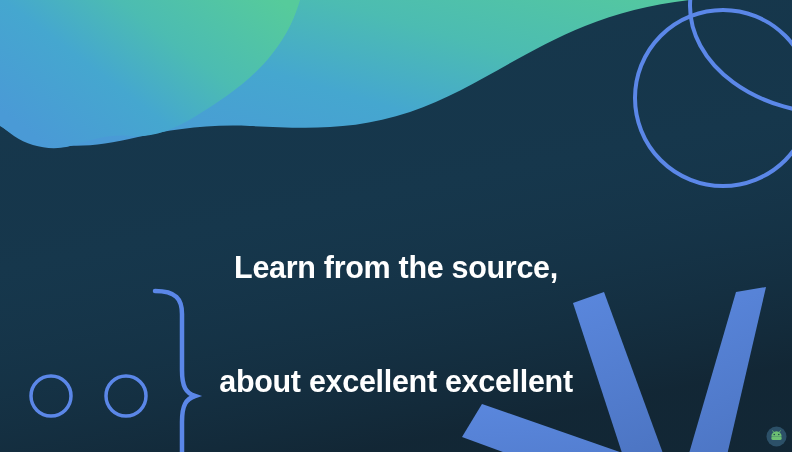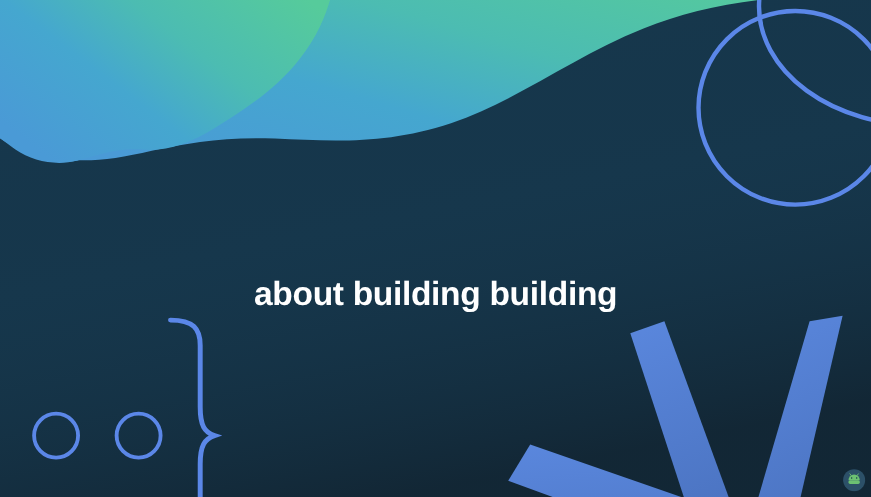--- a/index.html
+++ b/index.html
@@ -126,21 +126,22 @@
              L182,452" fill="none" stroke="#5b87e8" stroke-width="4.5" stroke-linecap="round"></path>
 
     <g>
       <polygon points="482,404 462,437 792,558 792,512" fill="url(#barGrad)"></polygon>
       <polygon points="573,303 604,292 680,500 640,508" fill="url(#barGrad)"></polygon>
       <polygon points="736,292 766,287 712,520 672,512" fill="url(#barGrad)"></polygon>
     </g>
   </svg>
 
   <div id="headline">
-    <span class="hl-line">about building building</span>
+    <span class="hl-line">Learn from the source,</span>
+    <span class="hl-line">about excellent excellent</span>
     
   </div>
 
   <svg id="android-badge" viewBox="0 0 22 22" aria-hidden="true">
     <circle cx="11" cy="11" r="10.5" fill="#2c5068"></circle>
     <g fill="#6cc072">
       <path d="M5.6,11.0 a5.4,5.4 0 0 1 10.8,0 z"></path>
       <rect x="5.6" y="11.0" width="10.8" height="3.6" rx="1.5"></rect>
       <circle cx="8.6" cy="8.9" r="0.72" fill="#16374c"></circle>
       <circle cx="13.4" cy="8.9" r="0.72" fill="#16374c"></circle>

